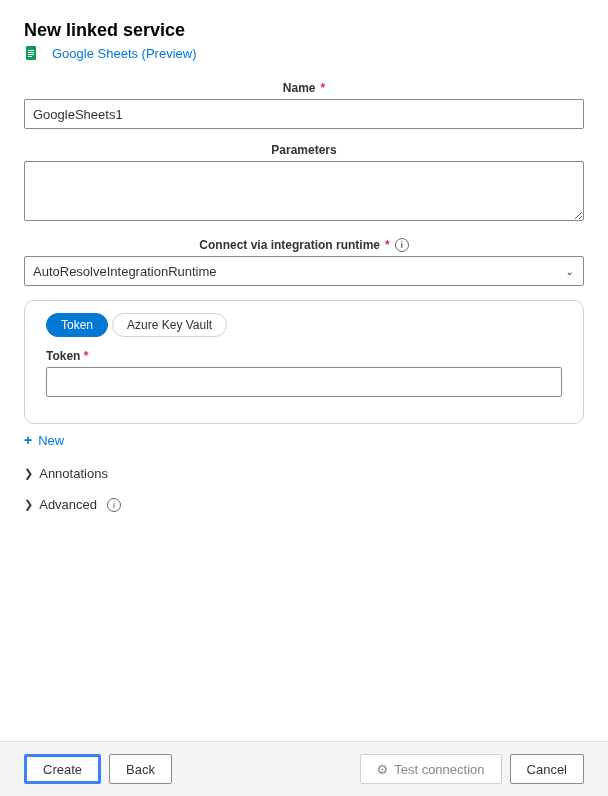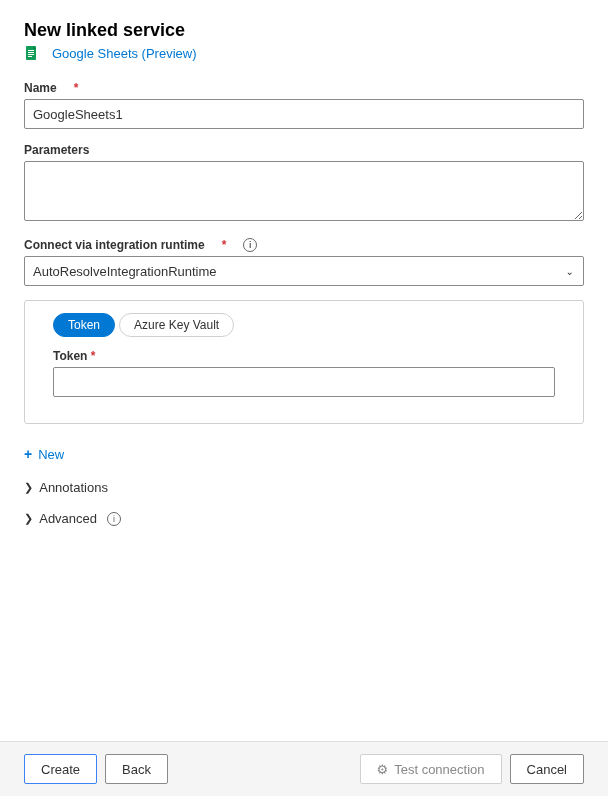--- a/index.html
+++ b/index.html
@@ -43,21 +43,22 @@
       margin-bottom: 14px;
     }
 
     .form-label {
       font-size: 12px;
       font-weight: 600;
       color: #333;
       margin-bottom: 4px;
       display: flex;
       align-items: center;
-      gap: 17px;
+      gap: 5px;
+      justify-content: center;
     }
 
     .required-star {
       color: #d13438;
     }
 
     .info-icon {
       display: inline-flex;
       align-items: center;
       justify-content: center;
@@ -117,23 +118,23 @@
       right: 10px;
       top: 50%;
       transform: translateY(-50%);
       pointer-events: none;
       color: #333;
       font-size: 10px;
     }
 
     .auth-box {
       border: 1px solid #d0d0d0;
-      border-radius: 3px;
-      padding: 12px 28px;
-      margin-bottom: 22px;
+      border-radius: 10px;
+      padding: 12px 21px;
+      margin-bottom: 8px;
     }
 
     .auth-tabs {
       display: flex;
       gap: 4px;
       margin-bottom: 12px;
       align-items: center;
     }
 
     .auth-tab {
@@ -228,21 +229,21 @@
       padding: 0 16px;
       font-size: 13px;
       border-radius: 2px;
       cursor: pointer;
       font-family: 'Segoe UI', Arial, sans-serif;
     }
 
     .btn-primary {
       background: #fff;
       color: #333;
-      border: 1px solid #3b82f6;
+      border: 3px solid #3b82f6;
     }
 
     .btn-secondary {
       background: #fff;
       color: #333;
       border: 1px solid #8a8a8a;
     }
 
     .btn-test {
       background: #fff;

